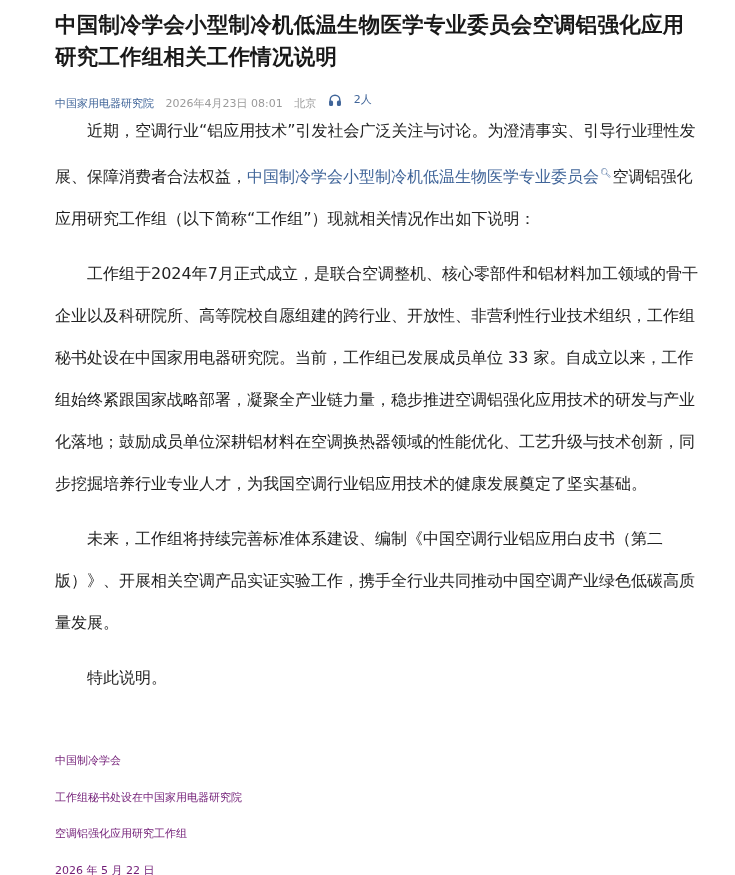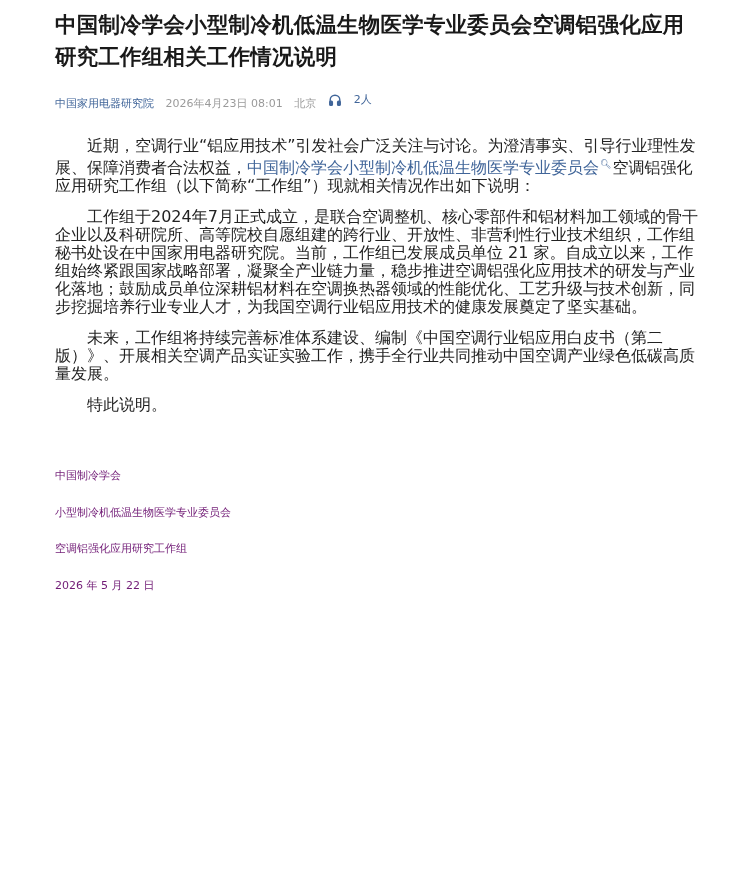--- a/index.html
+++ b/index.html
@@ -15,21 +15,21 @@
     color: #191919; letter-spacing: 0.2px;
   }
   .meta {
     margin-top: 17px; height: 20px; line-height: 20px;
     font-size: 11px; color: #9a9a9a; white-space: nowrap;
   }
   .meta .source { color: #406599; cursor: pointer; }
   .meta span { margin-right: 8px; }
   .meta .listen { color: #406599; display: inline-flex; align-items: center; gap: 12px; }
   .meta .listen svg { width: 14px; height: 14px; }
-  .body { margin-top: 27px; font-size: 16px; line-height: 18px; color: #222222; }
+  .body { font-size: 16px; line-height: 42px; color: #222222; }
   .body p { margin: 0 0 13px 0; text-indent: 2em; }
   .link { color: #406599; cursor: pointer; }
   .search-mark { font-size: 9px; vertical-align: super; color: #406599; margin: 0 1px; }
   .sign { margin-top: 44px; text-align: left; font-size: 11px; color: #701a75; }
   .sign div { line-height: 36.5px; }
 </style>
 </head>
 <body>
 
 <div class="article">
@@ -44,24 +44,24 @@
         <path d="M2.5 11V8a5.5 5.5 0 0 1 11 0v3"></path>
         <rect x="2" y="9.5" width="3" height="4.5" rx="1" fill="#406599"></rect>
         <rect x="11" y="9.5" width="3" height="4.5" rx="1" fill="#406599"></rect>
       </svg>
       <span>2人</span>
     </span>
   </div>
 
   <div class="body">
     <p><span>近期，空调行业“铝应用技术”引发社会广泛关注与讨论。为澄清事实、引导行业理性发展、保障消费者合法权益，</span><span class="link">中国制冷学会小型制冷机低温生物医学专业委员会</span><span class="search-mark">🔍︎</span><span>空调铝强化应用研究工作组（以下简称“工作组”）现就相关情况作出如下说明：</span></p>
-    <p>工作组于2024年7月正式成立，是联合空调整机、核心零部件和铝材料加工领域的骨干企业以及科研院所、高等院校自愿组建的跨行业、开放性、非营利性行业技术组织，工作组秘书处设在中国家用电器研究院。当前，工作组已发展成员单位 21 家。自成立以来，工作组始终紧跟国家战略部署，凝聚全产业链力量，稳步推进空调铝强化应用技术的研发与产业化落地；鼓励成员单位深耕铝材料在空调换热器领域的性能优化、工艺升级与技术创新，同步挖掘培养行业专业人才，为我国空调行业铝应用技术的健康发展奠定了坚实基础。</p>
+    <p>工作组于2024年7月正式成立，是联合空调整机、核心零部件和铝材料加工领域的骨干企业以及科研院所、高等院校自愿组建的跨行业、开放性、非营利性行业技术组织，工作组秘书处设在中国家用电器研究院。当前，工作组已发展成员单位 33 家。自成立以来，工作组始终紧跟国家战略部署，凝聚全产业链力量，稳步推进空调铝强化应用技术的研发与产业化落地；鼓励成员单位深耕铝材料在空调换热器领域的性能优化、工艺升级与技术创新，同步挖掘培养行业专业人才，为我国空调行业铝应用技术的健康发展奠定了坚实基础。</p>
     <p>未来，工作组将持续完善标准体系建设、编制《中国空调行业铝应用白皮书（第二版）》、开展相关空调产品实证实验工作，携手全行业共同推动中国空调产业绿色低碳高质量发展。</p>
     <p>特此说明。</p>
   </div>
 
   <div class="sign">
     <div>中国制冷学会</div>
-    <div>小型制冷机低温生物医学专业委员会</div>
+    <div>工作组秘书处设在中国家用电器研究院</div>
     <div>空调铝强化应用研究工作组</div>
     <div>2026 年 5 月 22 日</div>
   </div>
 </div>
 
 </body></html>

